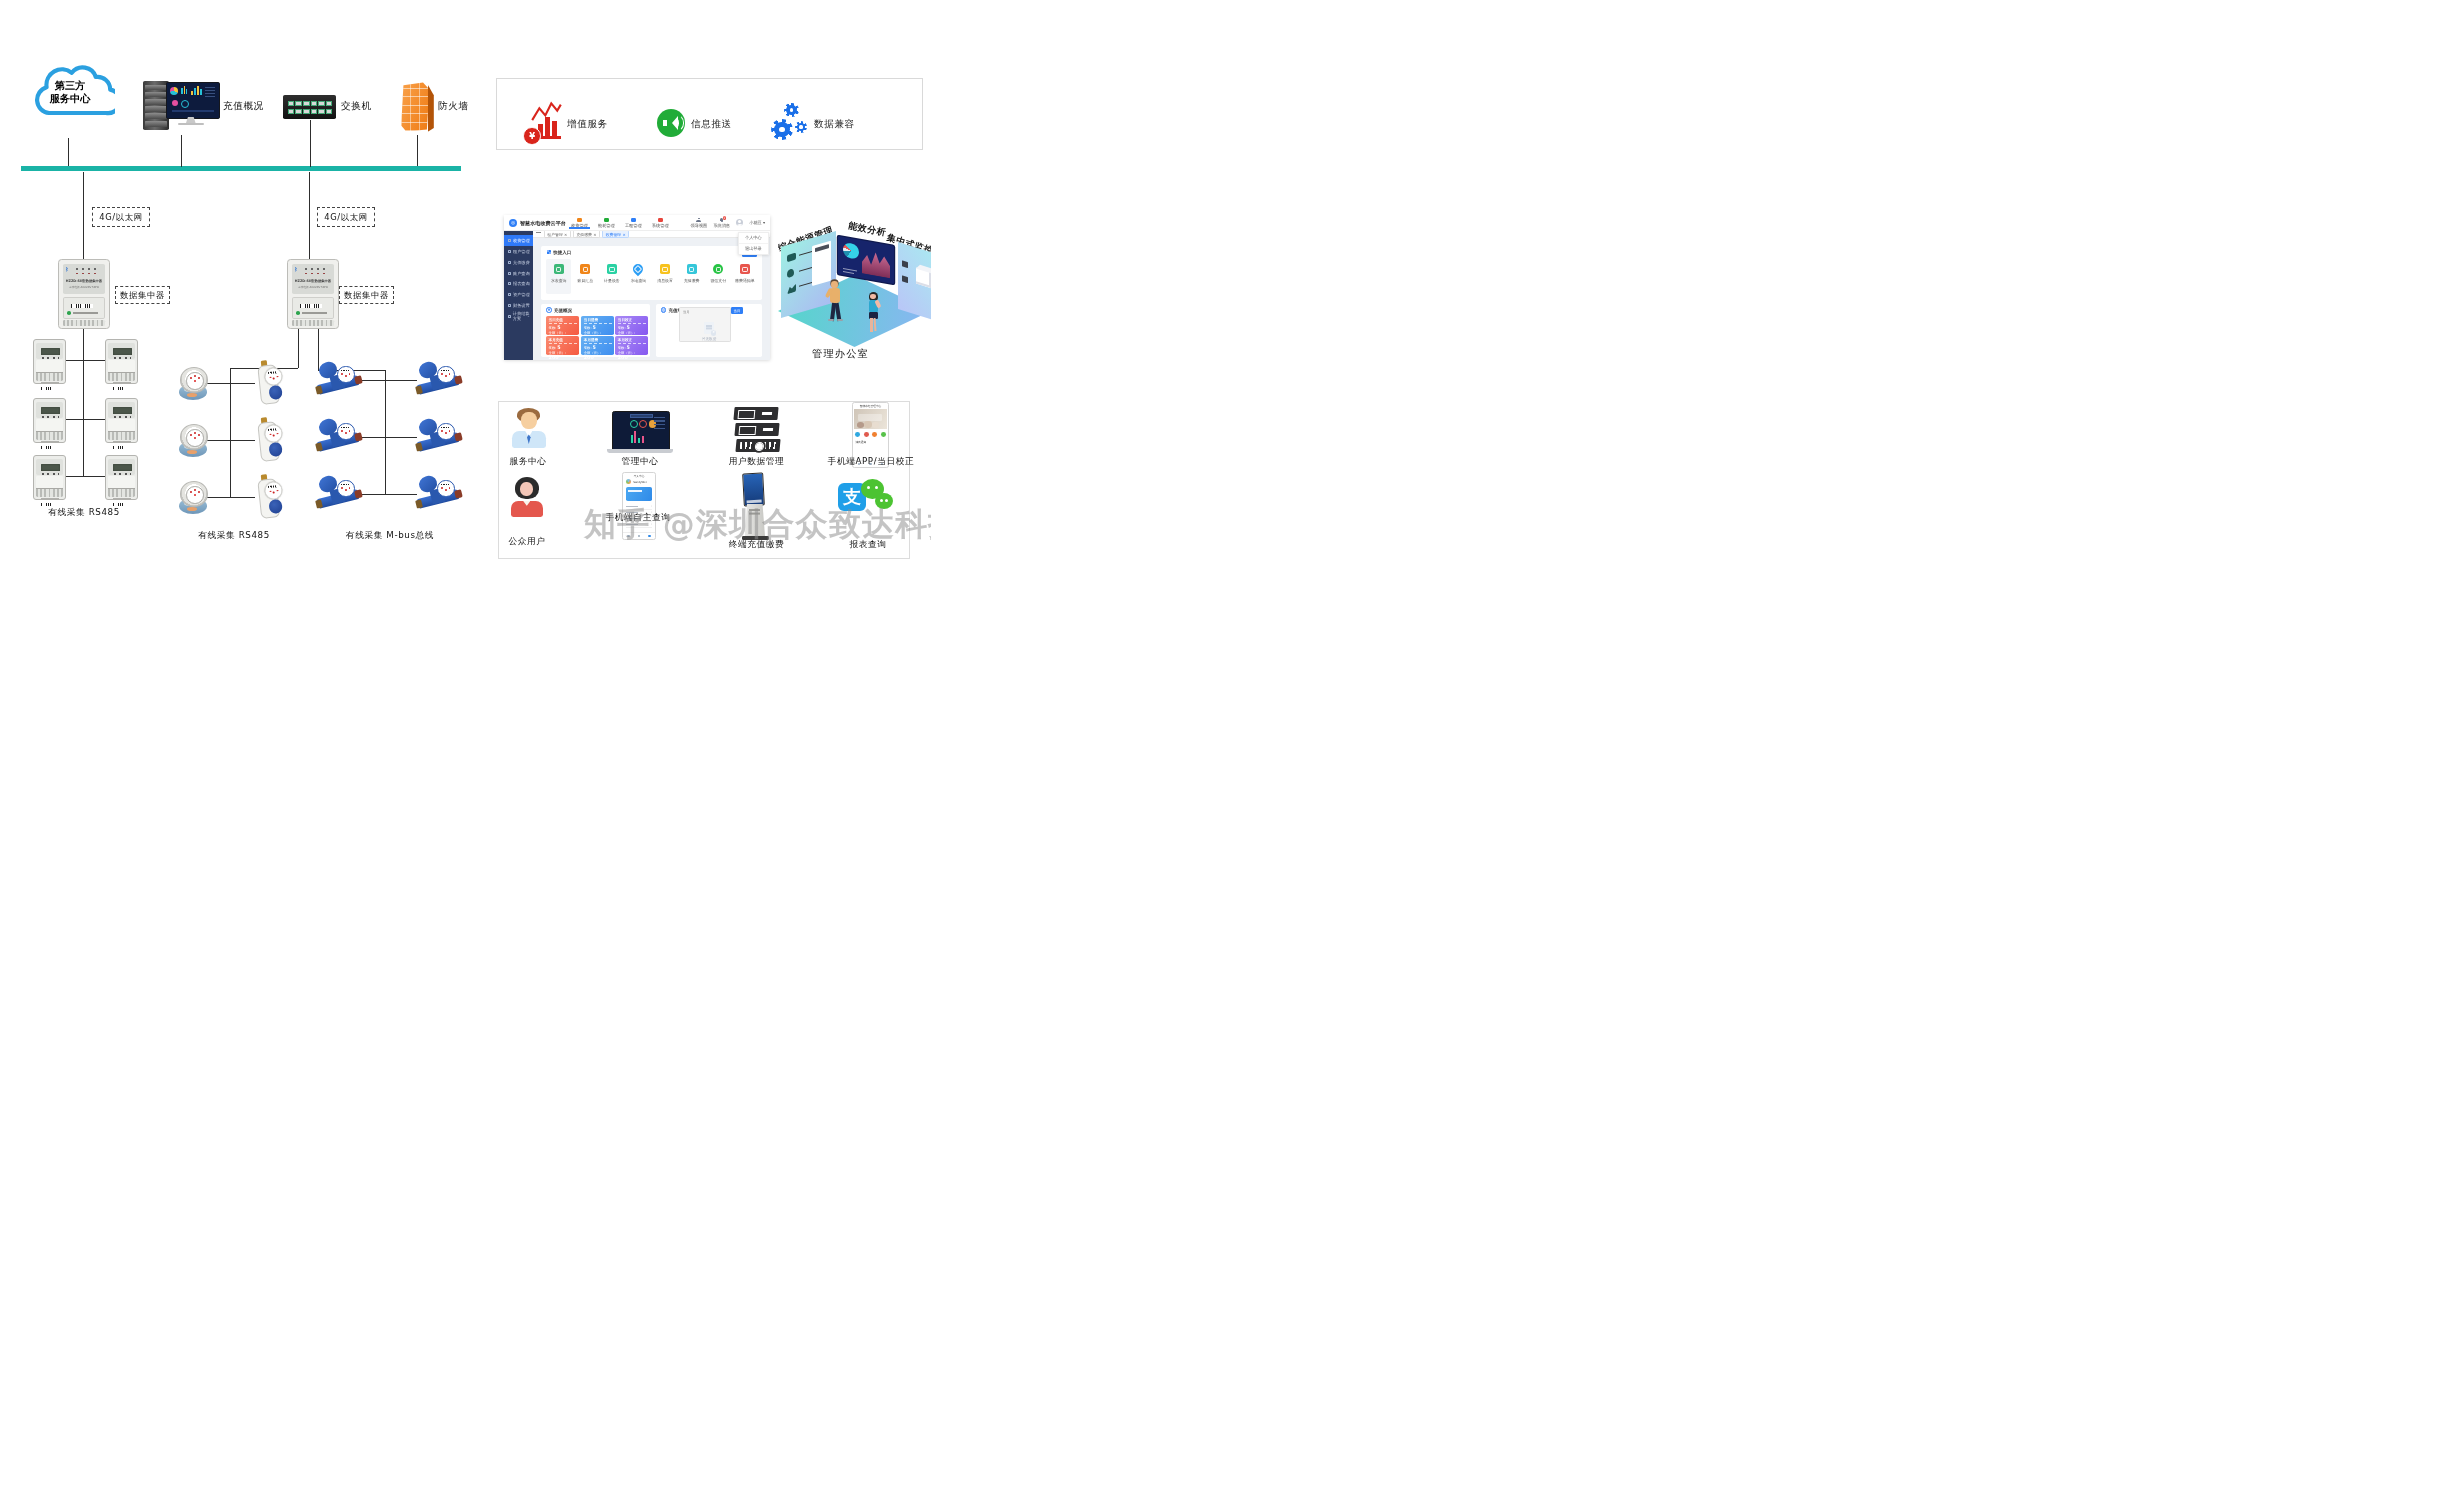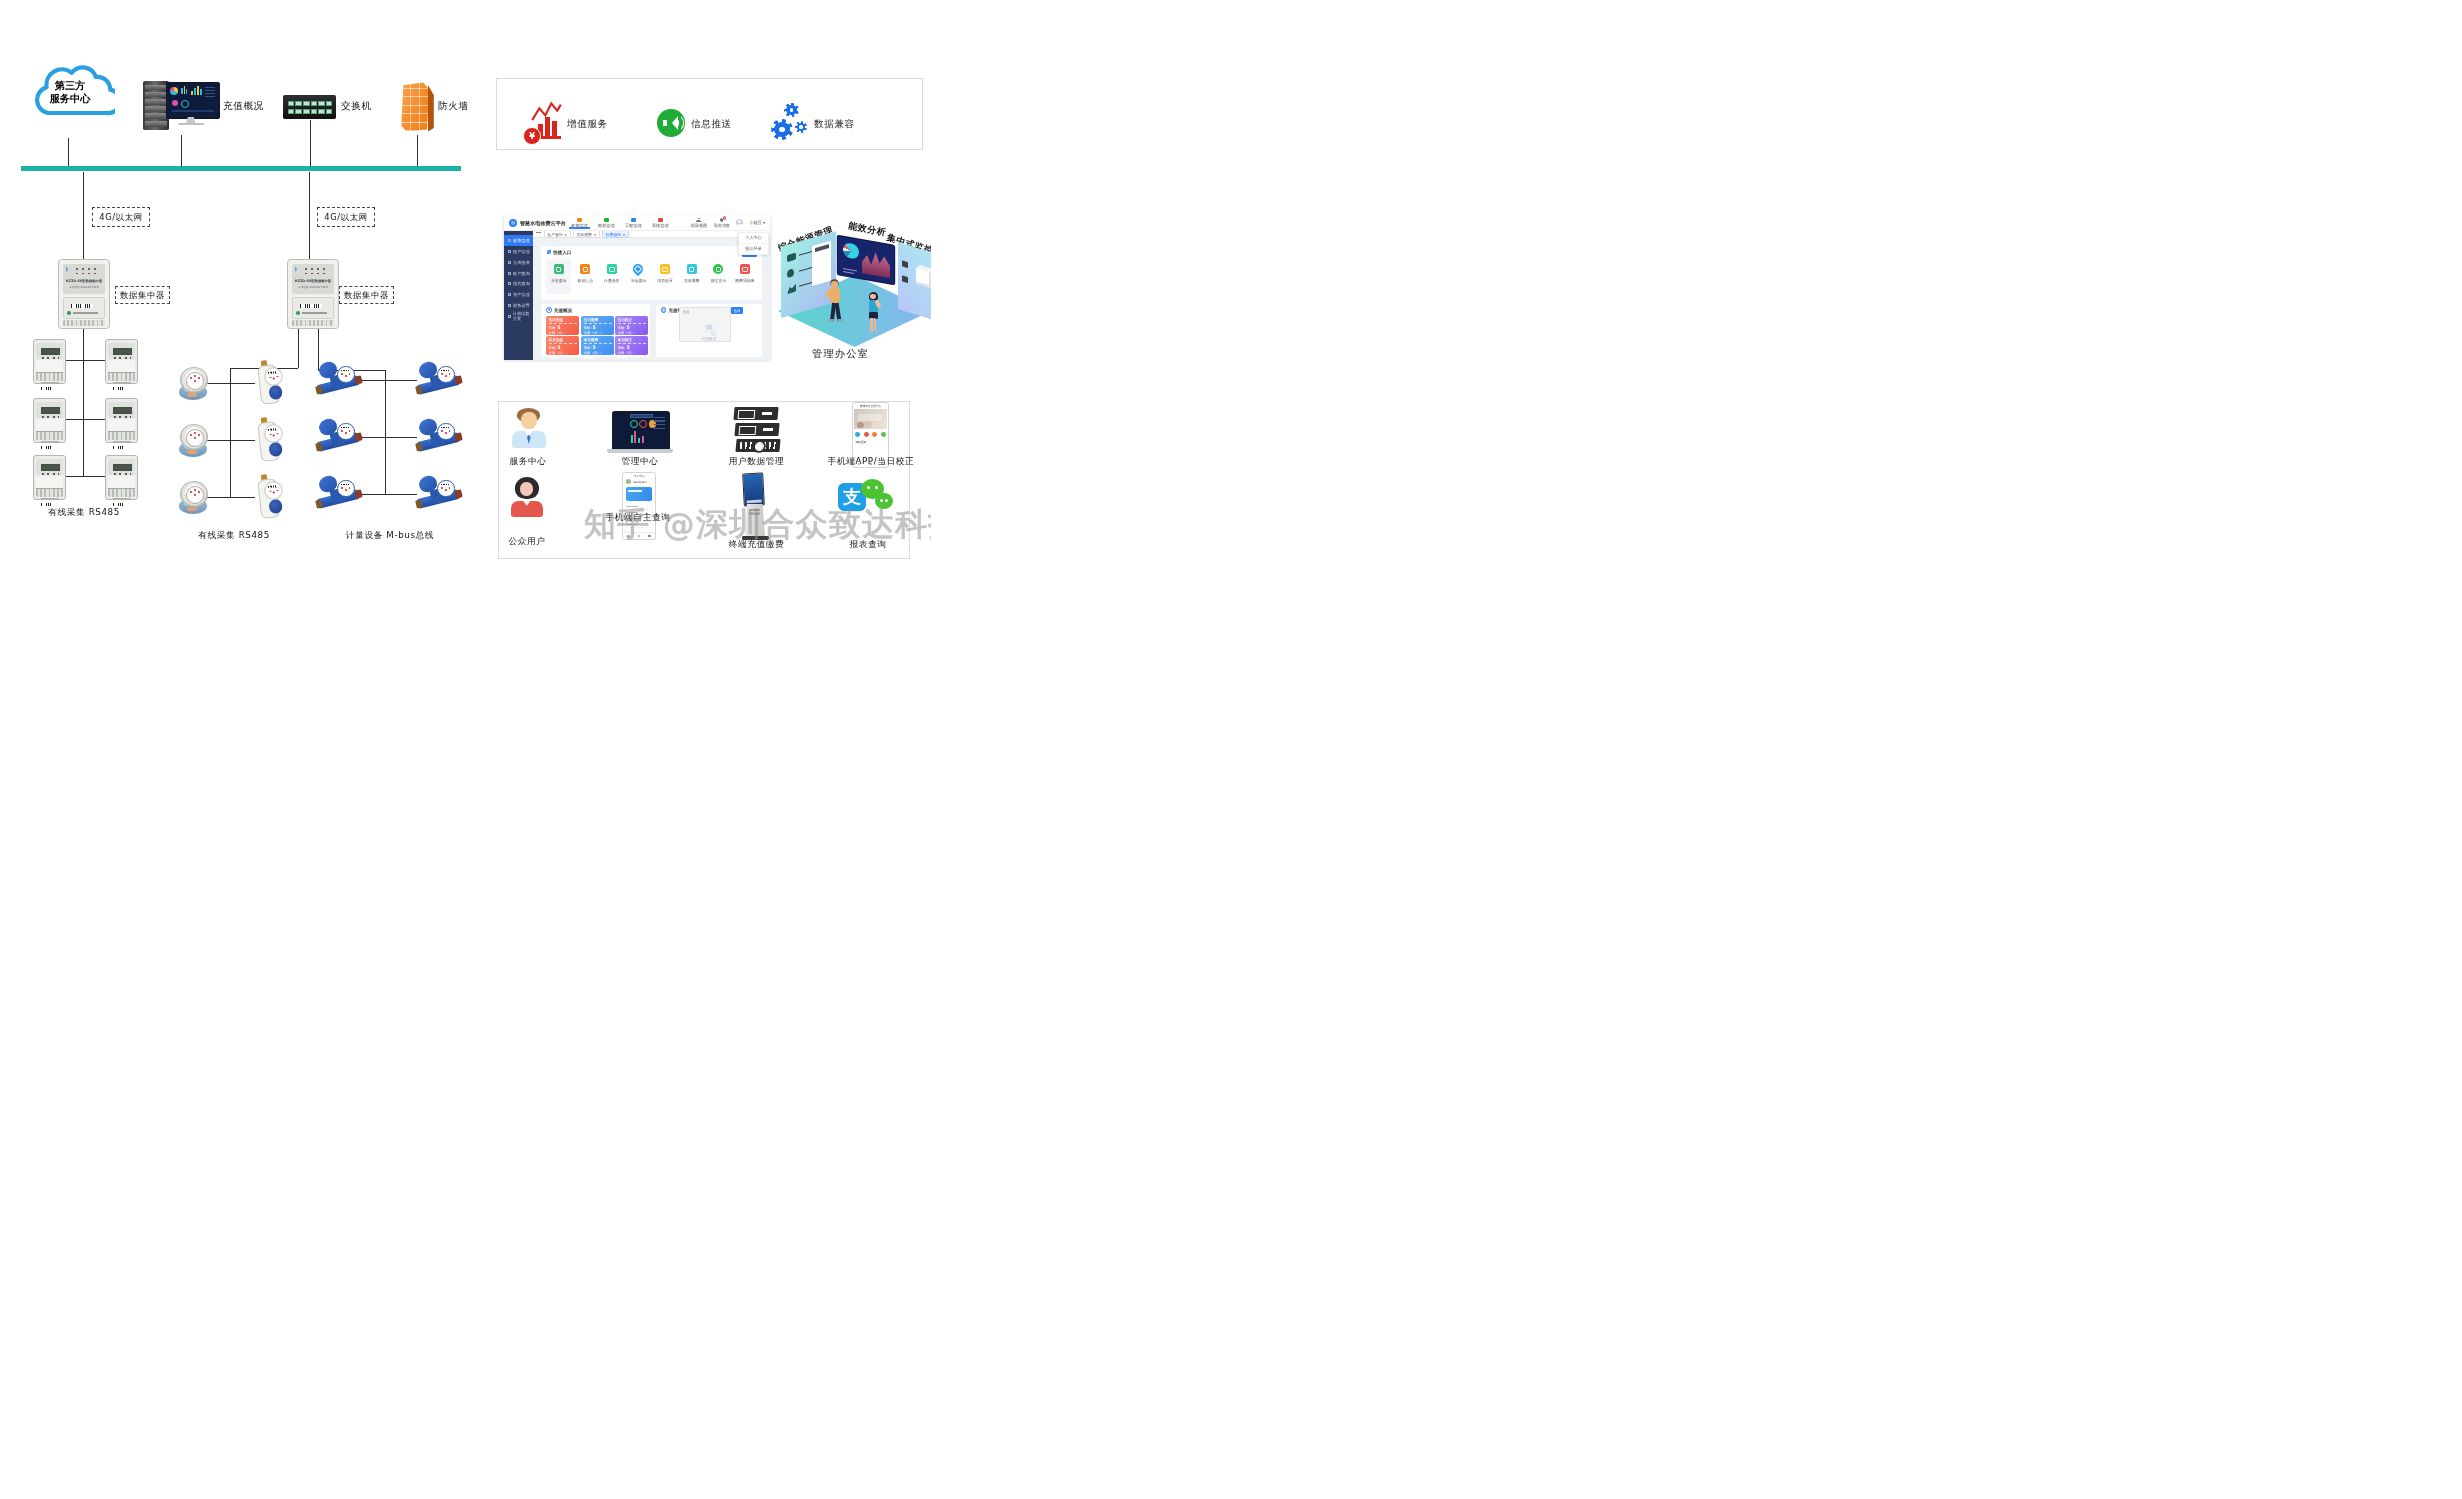--- a/index.html
+++ b/index.html
@@ -591,21 +591,21 @@
     <div class="rcap"></div>
     <div class="blk"></div>
     <div class="bigcap"></div>
     <div class="dial">
       <b></b>
       <i style="left:3px;top:6.6px"></i>
       <i style="left:6.6px;top:8.4px"></i>
       <i style="left:10.2px;top:6.6px"></i>
     </div>
   </div>
-<div class="cap" style="left:333px;width:114px;top:530px">计量设备 M-bus总线</div>
+<div class="cap" style="left:333px;width:114px;top:530px">有线采集 M-bus总线</div>
 
 <div class="abs fpanel"></div>
 <div class="abs" style="left:527px;top:101px;width:35px;height:40px">
   <div class="abs" style="left:10.8px;bottom:4.8px;width:4.8px;height:12px;background:#d9251c"></div>
   <div class="abs" style="left:18px;bottom:4.8px;width:4.8px;height:19px;background:#d9251c"></div>
   <div class="abs" style="left:25px;bottom:4.8px;width:4.8px;height:15px;background:#d9251c"></div>
   <svg class="abs" style="left:3.6px;top:0" width="31" height="21.6" viewBox="0 0 52 36">
       <polyline points="2,32 14,12 24,24 34,4 44,16 50,6" fill="none" stroke="#d9251c" stroke-width="3.5"></polyline>
     </svg>
   <div class="abs" style="left:4.8px;bottom:2.4px;width:29px;height:3px;background:#d9251c"></div>

